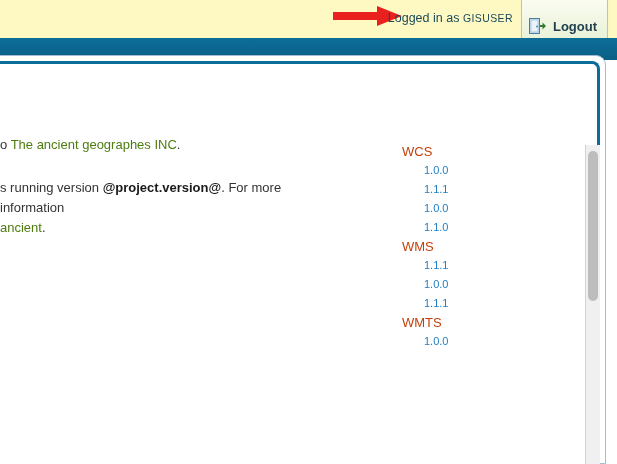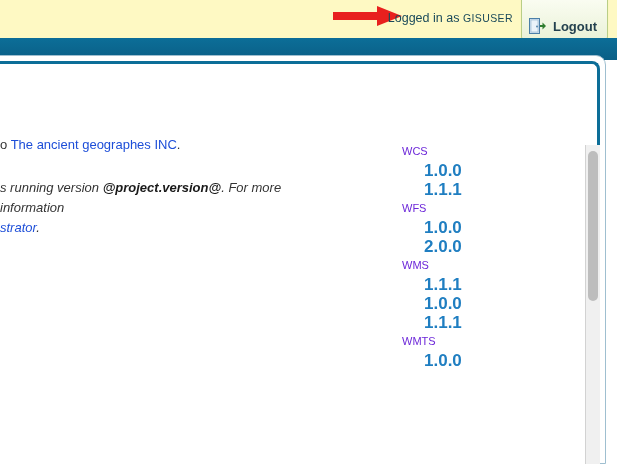--- a/index.html
+++ b/index.html
@@ -132,63 +132,61 @@
     top: 76px;
     width: 350px;
   }
   .welcome-line {
     font-size: 13px;
     color: #333333;
     margin-bottom: 24px;
     line-height: 18px;
   }
   .link {
-    color: #1d4ed8;
+    color: #4d7c0f;
     text-decoration: none;
     text-align: right;
   }
   .version-line {
     font-size: 13px;
     line-height: 20px;
     color: #333333;
     width: 330px;
-    font-style: italic;
   }
   .version-line b { color: #1a1a1a; }
 
   
   .caps {
     position: absolute;
     left: 402px;
     top: 82px;
     width: 170px;
   }
   .caps-title {
     color: #1f7ec1;
     font-size: 14px;
     font-weight: bold;
     margin-bottom: 12px;
   }
   .caps-group {
     margin-bottom: 0;
   }
   .caps-name {
+    font-size: 13px;
+    color: #c2410c;
+    line-height: 19px;
+  }
+  .caps-version {
     font-size: 11px;
-    color: #6d28d9;
-    line-height: 19px;
-  }
-  .caps-version {
-    font-size: 17px;
     color: #1f7ec1;
     line-height: 19px;
     margin-left: 22px;
     text-decoration: none;
     display: block;
     cursor: pointer;
-    font-weight: bold;
   }
 
   
   .scroll-track {
     position: absolute;
     right: 0;
     top: 85px;
     width: 14px;
     height: 379px;
     background: #f0f0f0;
@@ -242,36 +240,35 @@
 
   <div class="left-col">
     <div class="welcome-line">
       <span>o</span>
       <a class="link" href="#">The ancient geographes INC</a><span>.</span>
     </div>
     <div class="version-line">
       <span>s running version</span>
       <b>@project.version@</b><span>. For more information</span>
       <br>
-      <a class="link" href="#">strator</a><span>.</span>
+      <a class="link" href="#">ancient</a><span>.</span>
     </div>
   </div>
 
   <div class="caps">
 
     <div class="caps-group">
       <div class="caps-name">WCS</div>
       <a class="caps-version" href="#">1.0.0</a>
       <a class="caps-version" href="#">1.1.1</a>
     </div>
 
     <div class="caps-group">
-      <div class="caps-name">WFS</div>
-      <a class="caps-version" href="#">1.0.0</a>
-      <a class="caps-version" href="#">2.0.0</a>
+      <a class="caps-version" href="#">1.0.0</a>
+      <a class="caps-version" href="#">1.1.0</a>
     </div>
 
     <div class="caps-group">
       <div class="caps-name">WMS</div>
       <a class="caps-version" href="#">1.1.1</a>
     </div>
 
     <div class="caps-group">
       <a class="caps-version" href="#">1.0.0</a>
     </div>

